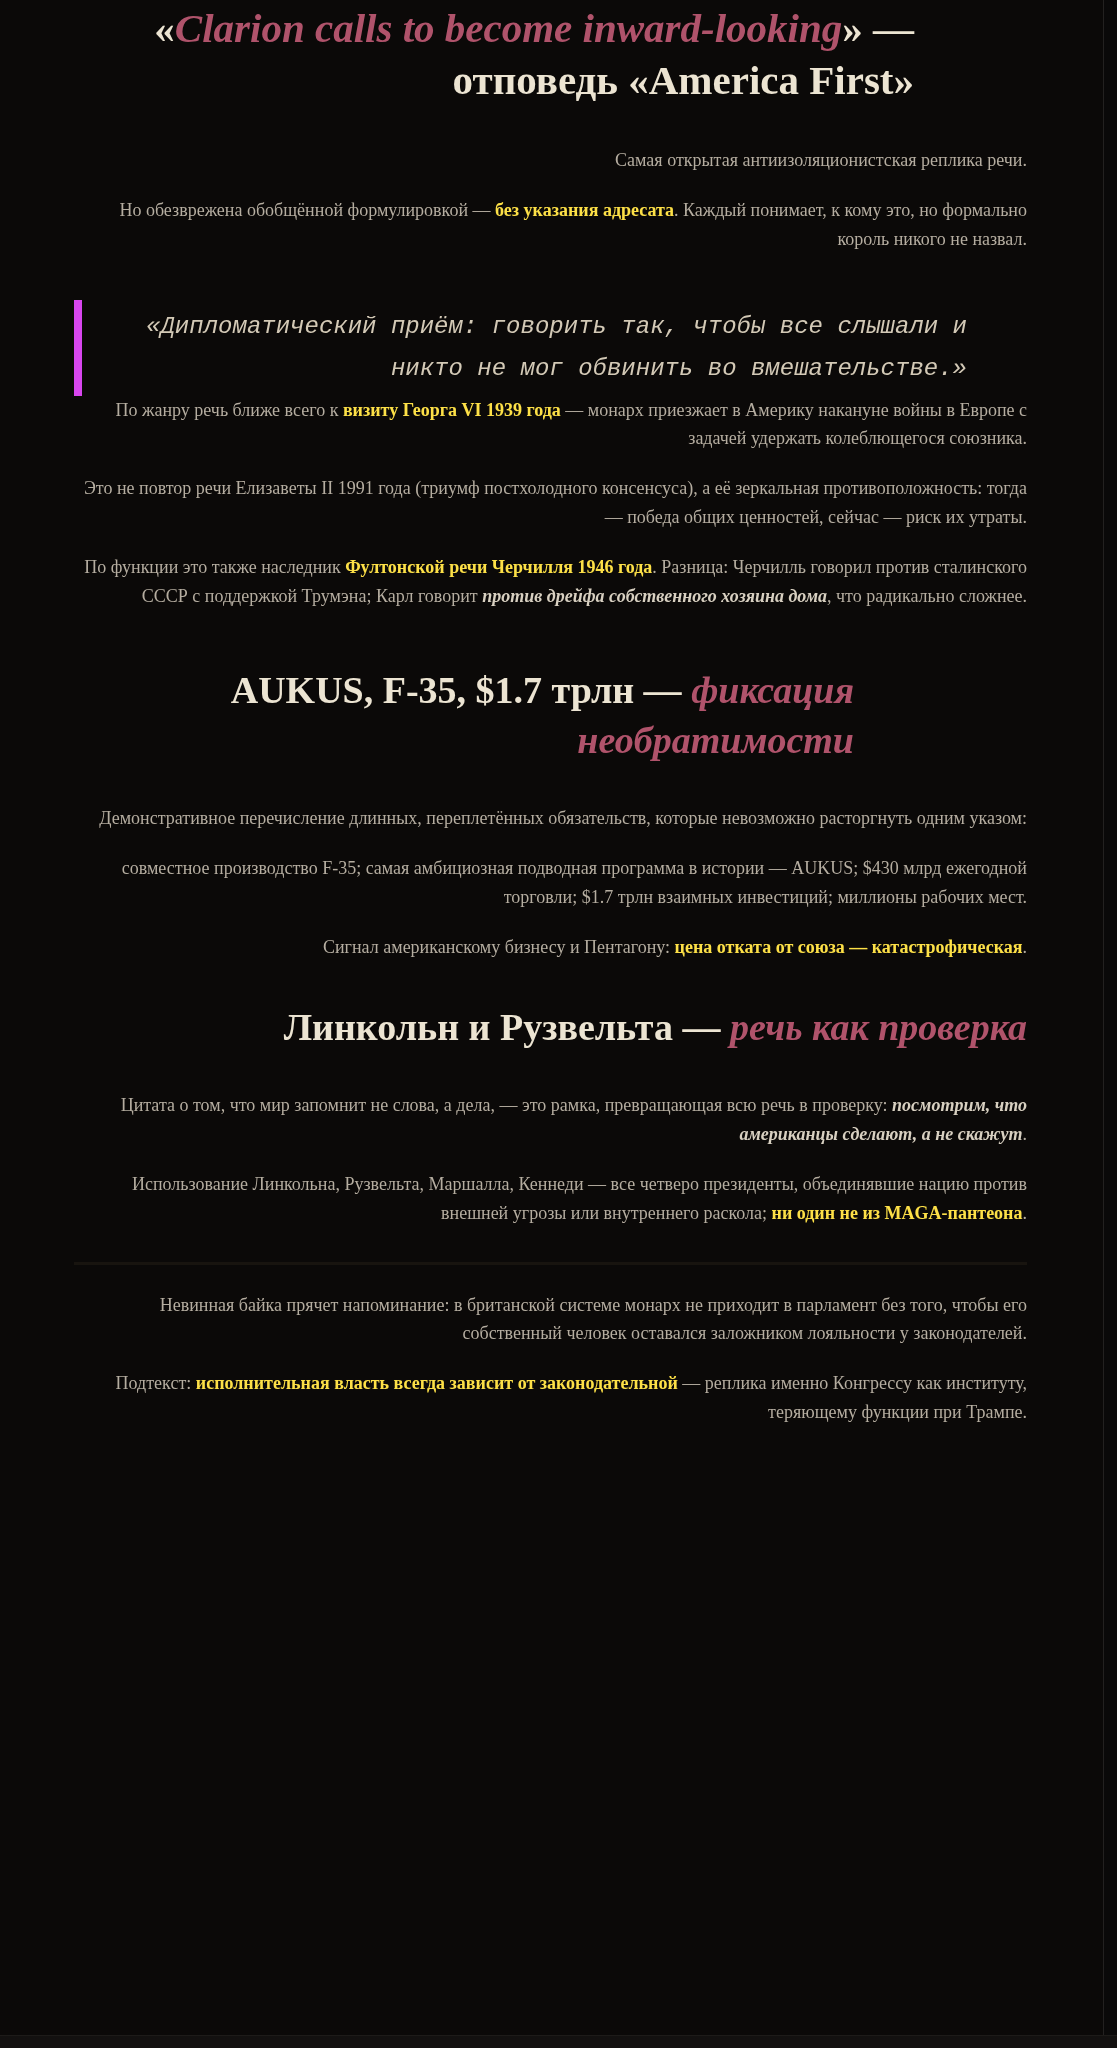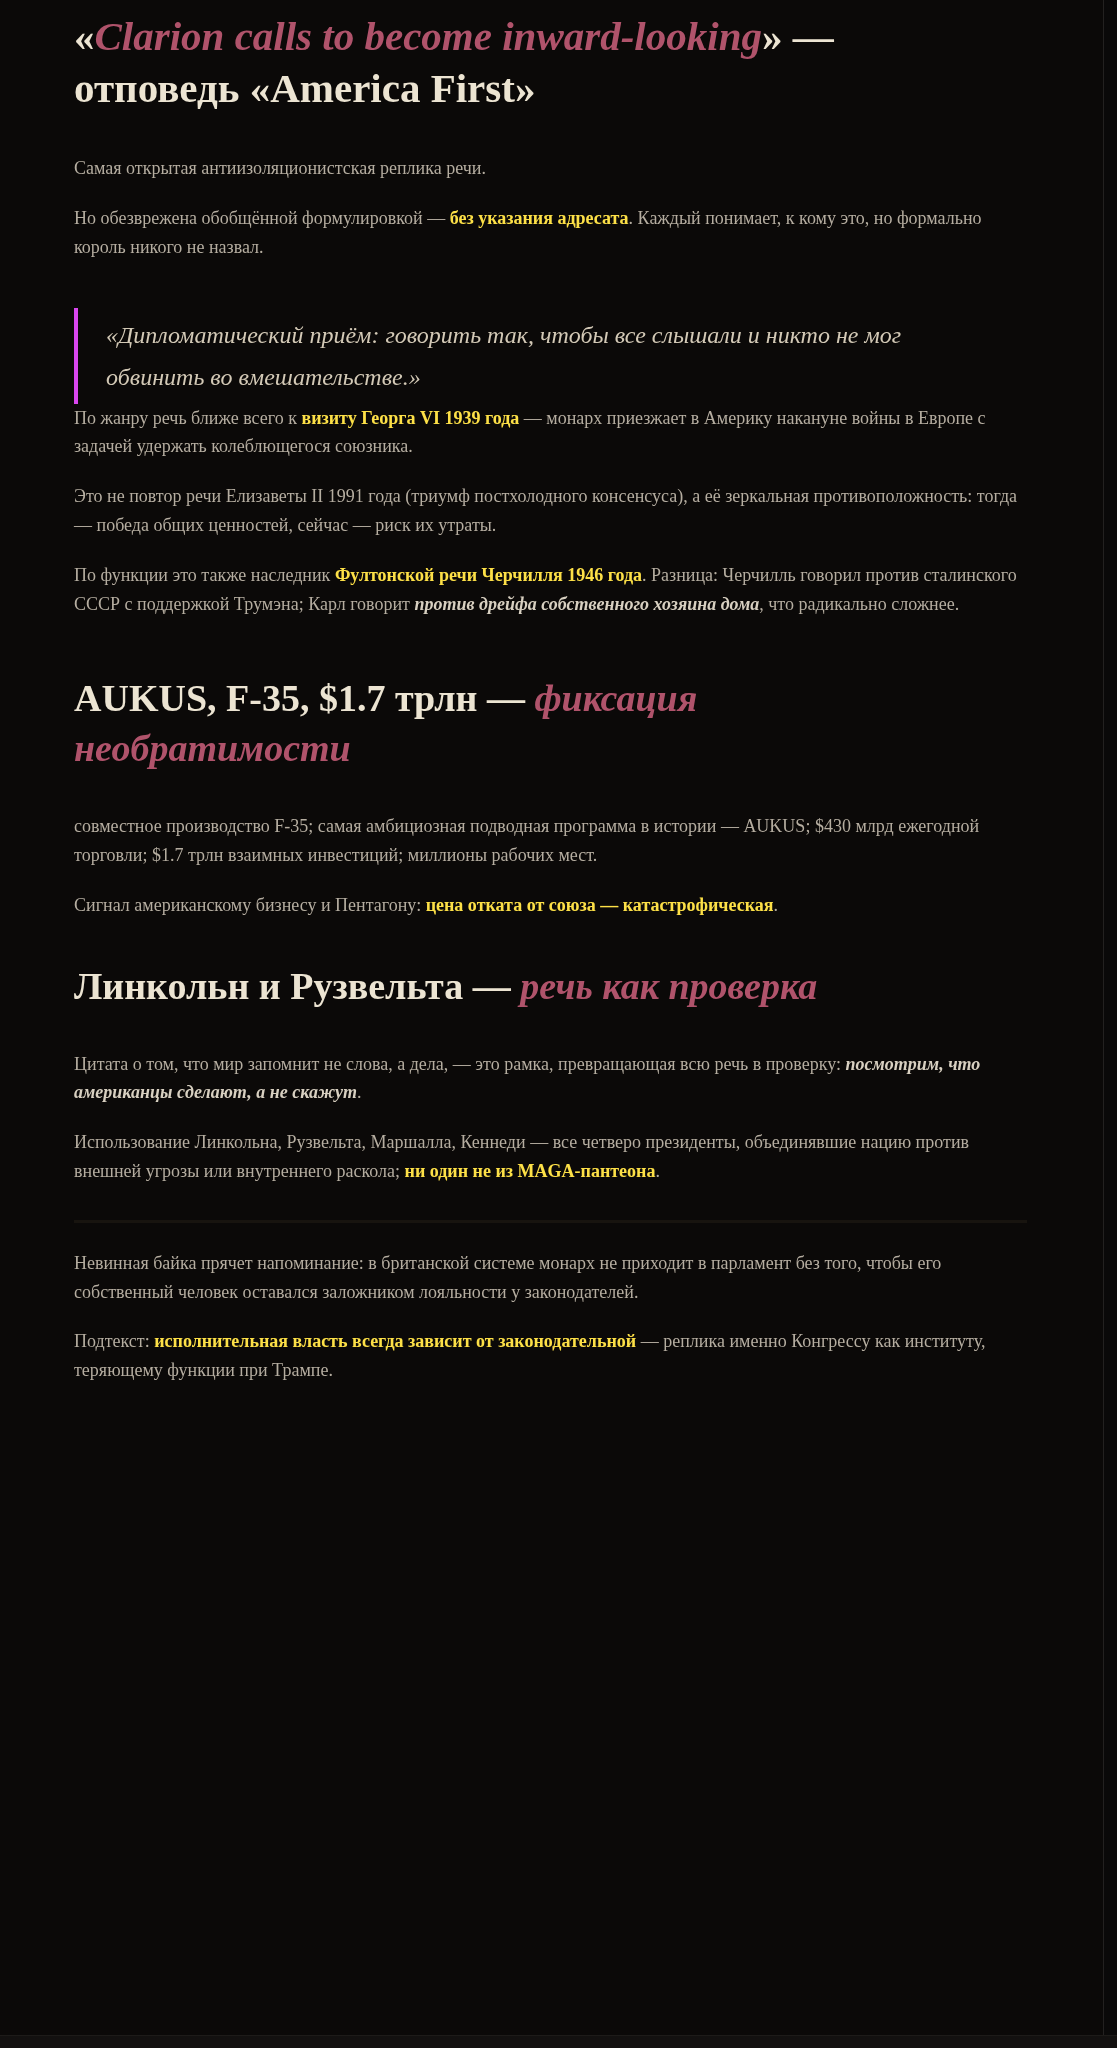--- a/index.html
+++ b/index.html
@@ -4,42 +4,44 @@
 <style>
   html, body { margin: 0; padding: 0; }
   body {
     width: 1117px; height: 2048px; overflow: hidden;
     background: #0b0908;
     font-family: "Liberation Serif", "DejaVu Serif", serif;
   }
   .page { position: relative; width: 1117px; height: 2048px; overflow: hidden; }
   .content {
     position: relative;
-    padding: 10px 90px 0 74px;
+    padding: 2px 90px 0 74px;
     color: #b5ada0;
+    text-align: right;
   }
   h1, h2 { color: #ece4d2; font-weight: bold; margin: 0; }
   h1 { font-size: 41px; line-height: 1.27; max-width: 840px; margin-bottom: 40px; }
   h2 { font-size: 38px; line-height: 1.315; margin: 42px 0 38px 0; }
   h2.mw-george { max-width: 900px; }
   h2.mw-aukus  { max-width: 780px; margin-top: 56px; }
   h2.after-quote { margin-top: 16px; }
   h2.after-divider { margin-top: 26px; }
   .accent { color: #b0536b; font-style: italic; font-weight: bold; }
   p { font-size: 18px; line-height: 1.6; margin: 0 0 21px 0; }
   strong.gold { color: #fde047; font-weight: bold; }
   .emph { color: #d8d0c1; font-style: italic; font-weight: bold; }
   blockquote {
     margin: 46px 0 0 0;
-    border-left: 4px solid #d946ef;
+    border-left: 8px solid #d946ef;
     padding: 6px 60px 6px 28px;
     color: #d3c9b6;
     font-style: italic;
     font-size: 24px;
     line-height: 1.75;
+    font-family: Liberation Mono, monospace;
   }
   .divider {
     border: 0; height: 3px; background: #18140f;
     margin: 34px 0 26px 0;
   }
   .scroll-track {
     position: absolute; top: 0; right: 0;
     width: 13px; height: 100%;
     background: #0a0909;
     border-left: 1px solid #232120;
@@ -67,20 +69,21 @@
 
 
     <p><span>По жанру речь ближе всего к </span><strong class="gold">визиту Георга VI 1939 года</strong><span> — монарх приезжает в Америку накануне войны в Европе с задачей удержать колеблющегося союзника.</span></p>
 
     <p>Это не повтор речи Елизаветы II 1991 года (триумф постхолодного консенсуса), а её зеркальная противоположность: тогда — победа общих ценностей, сейчас — риск их утраты.</p>
 
     <p><span>По функции это также наследник </span><strong class="gold">Фултонской речи Черчилля 1946 года</strong><span>. Разница: Черчилль говорил против сталинского СССР с поддержкой Трумэна; Карл говорит </span><span class="emph">против дрейфа собственного хозяина дома</span><span>, что радикально сложнее.</span></p>
 
     <h2 class="mw-aukus"><span>AUKUS, F-35, $1.7 трлн — </span><span class="accent">фиксация необратимости</span></h2>
 
+    <p>Демонстративное перечисление длинных, переплетённых обязательств, которые невозможно расторгнуть одним указом:</p>
 
     <p>совместное производство F-35; самая амбициозная подводная программа в истории — AUKUS; $430 млрд ежегодной торговли; $1.7 трлн взаимных инвестиций; миллионы рабочих мест.</p>
 
     <p><span>Сигнал американскому бизнесу и Пентагону: </span><strong class="gold">цена отката от союза — катастрофическая</strong><span>.</span></p>
 
     <h2><span>Линкольн и Рузвельта — </span><span class="accent">речь как проверка</span></h2>
 
     <p><span>Цитата о том, что мир запомнит не слова, а дела, — это рамка, превращающая всю речь в проверку: </span><span class="emph">посмотрим, что американцы сделают, а не скажут</span><span>.</span></p>
 
     <p><span>Использование Линкольна, Рузвельта, Маршалла, Кеннеди — все четверо президенты, объединявшие нацию против внешней угрозы или внутреннего раскола; </span><strong class="gold">ни один не из MAGA-пантеона</strong><span>.</span></p>

